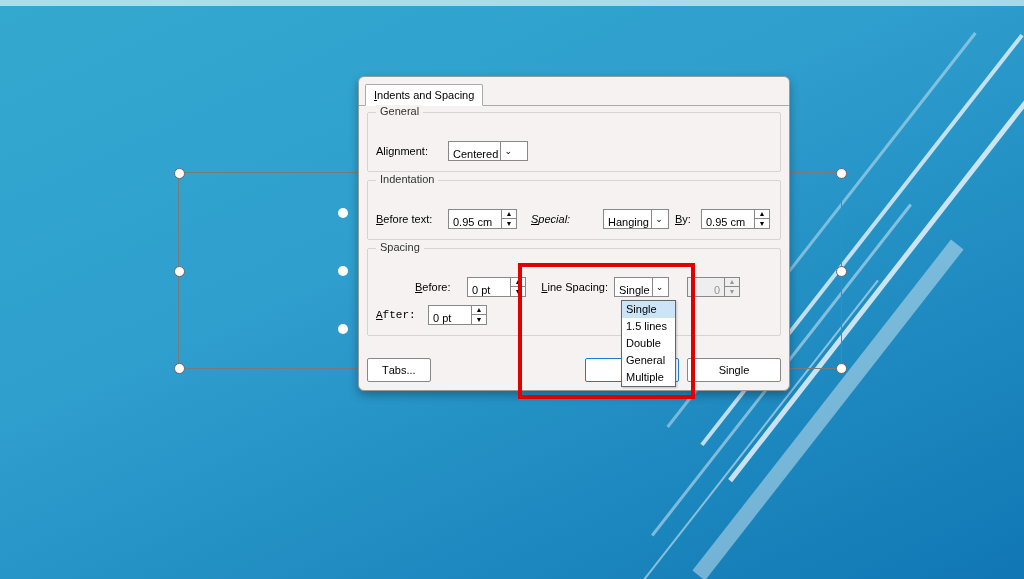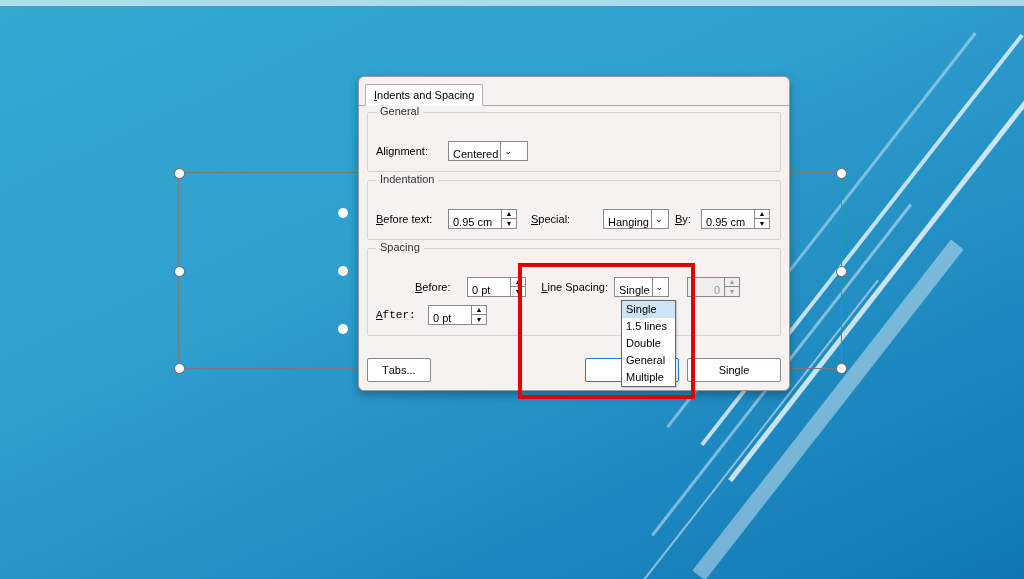--- a/index.html
+++ b/index.html
@@ -266,21 +266,21 @@
       <div class="legend">Indentation</div>
       <div class="row">
         <span class="lbl"><span class="ul">B</span><span>efore text:</span></span>
         <div class="spinbox">
           <span class="sval">0.95 cm</span>
           <div class="spinners">
               <div>▲</div>
               <div>▼</div>
             </div>
         </div>
-        <span class="lbl" style="margin-left:8px;"><span class="ul">S</span><span>pecial:</span></span>
+        <span class="lbl" style="margin-left:8px;font-style:italic;"><span class="ul">S</span><span>pecial:</span></span>
         <div class="selectbox" style="width:64px;">
           <span class="sval">Hanging</span>
           <span class="caret">⌄</span>
         </div>
         <span class="lbl" style="min-width:20px;"><span class="ul">B</span><span>y:</span></span>
         <div class="spinbox">
           <span class="sval">0.95 cm</span>
           <div class="spinners">
               <div>▲</div>
               <div>▼</div>

